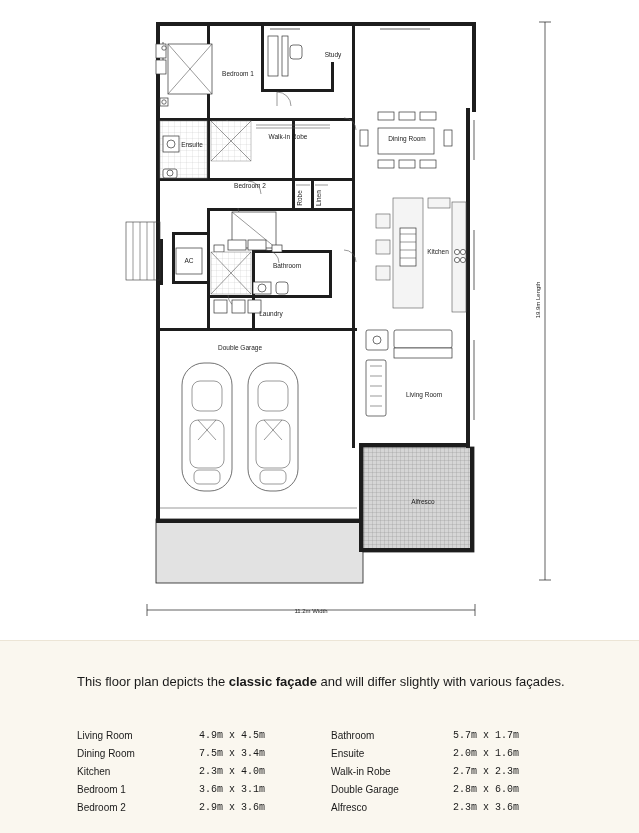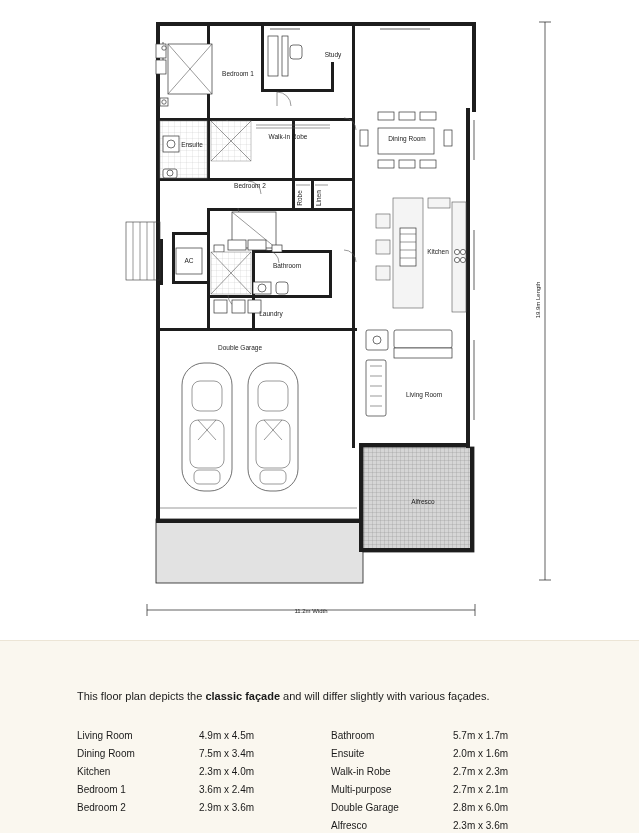--- a/index.html
+++ b/index.html
@@ -26,32 +26,32 @@
   .porch{fill:#e2e2e2;stroke:#1d1d1d;stroke-width:0.8;}
   .tile{fill:url(#tilegrid);stroke:#888;stroke-width:0.5;}
   .dimline{stroke:#1d1d1d;stroke-width:0.7;}
 
   #footer{
     position:absolute;left:0;top:640px;width:639px;height:193px;
     background:#faf7ef;
     border-top:1px solid #ece5d6;
   }
   #footer-note{
-    position:absolute;left:77px;top:49px;width:500px;
-    font-size:11px;color:#1a1a1a;
+    position:absolute;left:77px;top:33px;width:500px;
+    font-size:13px;color:#1a1a1a;
   }
   #footer-note b{font-weight:bold;}
   .sched{
     position:absolute;top:88px;font-size:10px;color:#1a1a1a;
   }
   #sched-left{left:77px;width:250px;}
   #sched-right{left:331px;width:250px;}
   .sched-row{display:flex;margin-bottom:5px;line-height:13px;}
   .sched-name{width:122px;}
-  .sched-size{width:auto;}
+  .sched-size{width:auto;font-family:Liberation Mono, monospace;}
 </style>
 </head>
 <body>
 
 <div id="plan">
 <svg width="639" height="640" viewBox="0 0 639 640" xmlns="http://www.w3.org/2000/svg">
   <defs>
     <pattern id="alfrescohatch" width="4" height="4" patternUnits="userSpaceOnUse">
       <rect width="4" height="4" fill="#d6d6d6"></rect>
       <path d="M0 0 L0 4 M0 0 L4 0" stroke="#8a8a8a" stroke-width="0.5"></path>
@@ -318,21 +318,21 @@
     <div class="sched-row">
       <div class="sched-name">Dining Room</div>
       <div class="sched-size">7.5m x 3.4m</div>
     </div>
     <div class="sched-row">
       <div class="sched-name">Kitchen</div>
       <div class="sched-size">2.3m x 4.0m</div>
     </div>
     <div class="sched-row">
       <div class="sched-name">Bedroom 1</div>
-      <div class="sched-size">3.6m x 2.4m</div>
+      <div class="sched-size">3.6m x 3.1m</div>
     </div>
     <div class="sched-row">
       <div class="sched-name">Bedroom 2</div>
       <div class="sched-size">2.9m x 3.6m</div>
     </div>
   </div>
 
   <div class="sched" id="sched-right">
     <div class="sched-row">
       <div class="sched-name">Bathroom</div>
@@ -340,24 +340,20 @@
     </div>
     <div class="sched-row">
       <div class="sched-name">Ensuite</div>
       <div class="sched-size">2.0m x 1.6m</div>
     </div>
     <div class="sched-row">
       <div class="sched-name">Walk-in Robe</div>
       <div class="sched-size">2.7m x 2.3m</div>
     </div>
     <div class="sched-row">
-      <div class="sched-name">Multi-purpose</div>
-      <div class="sched-size">2.7m x 2.1m</div>
-    </div>
-    <div class="sched-row">
       <div class="sched-name">Double Garage</div>
       <div class="sched-size">2.8m x 6.0m</div>
     </div>
     <div class="sched-row">
       <div class="sched-name">Alfresco</div>
       <div class="sched-size">2.3m x 3.6m</div>
     </div>
   </div>
 </div>
 

